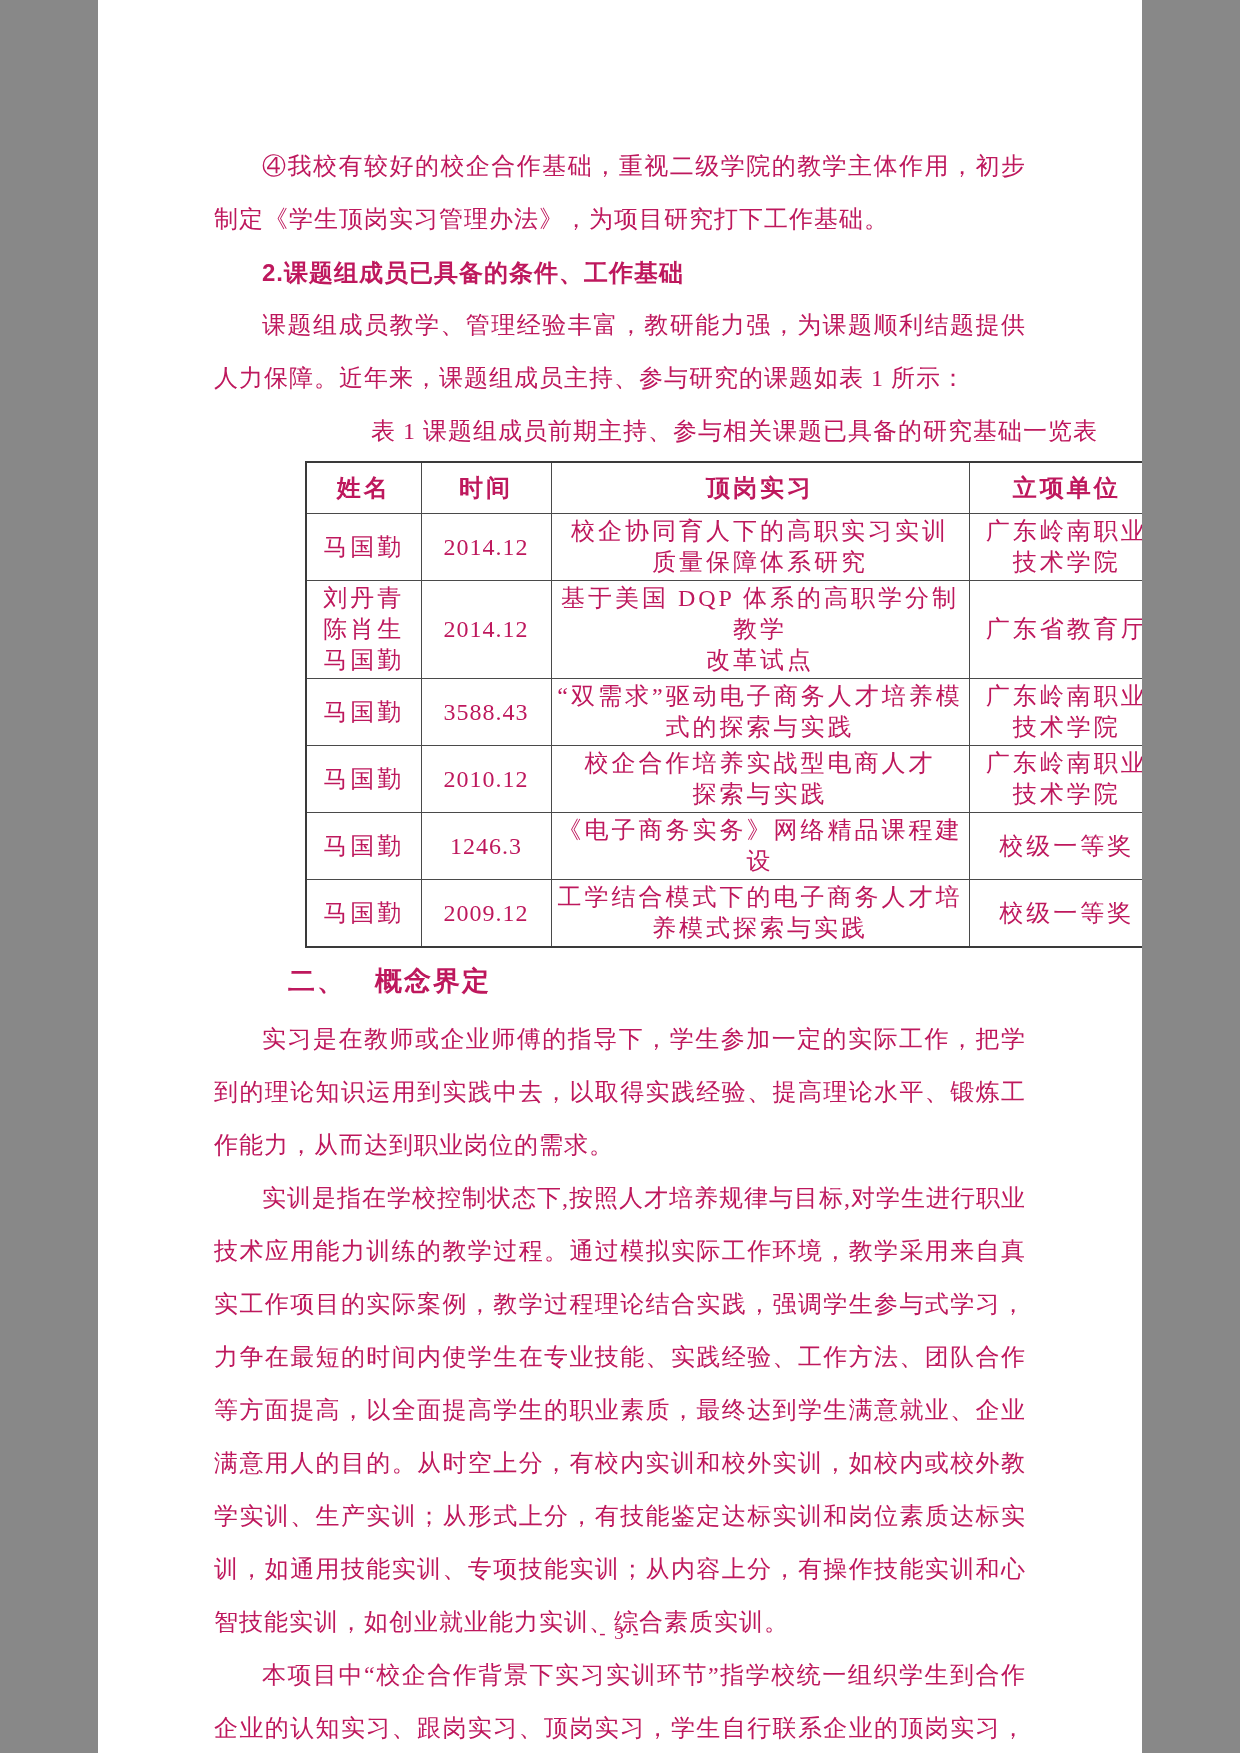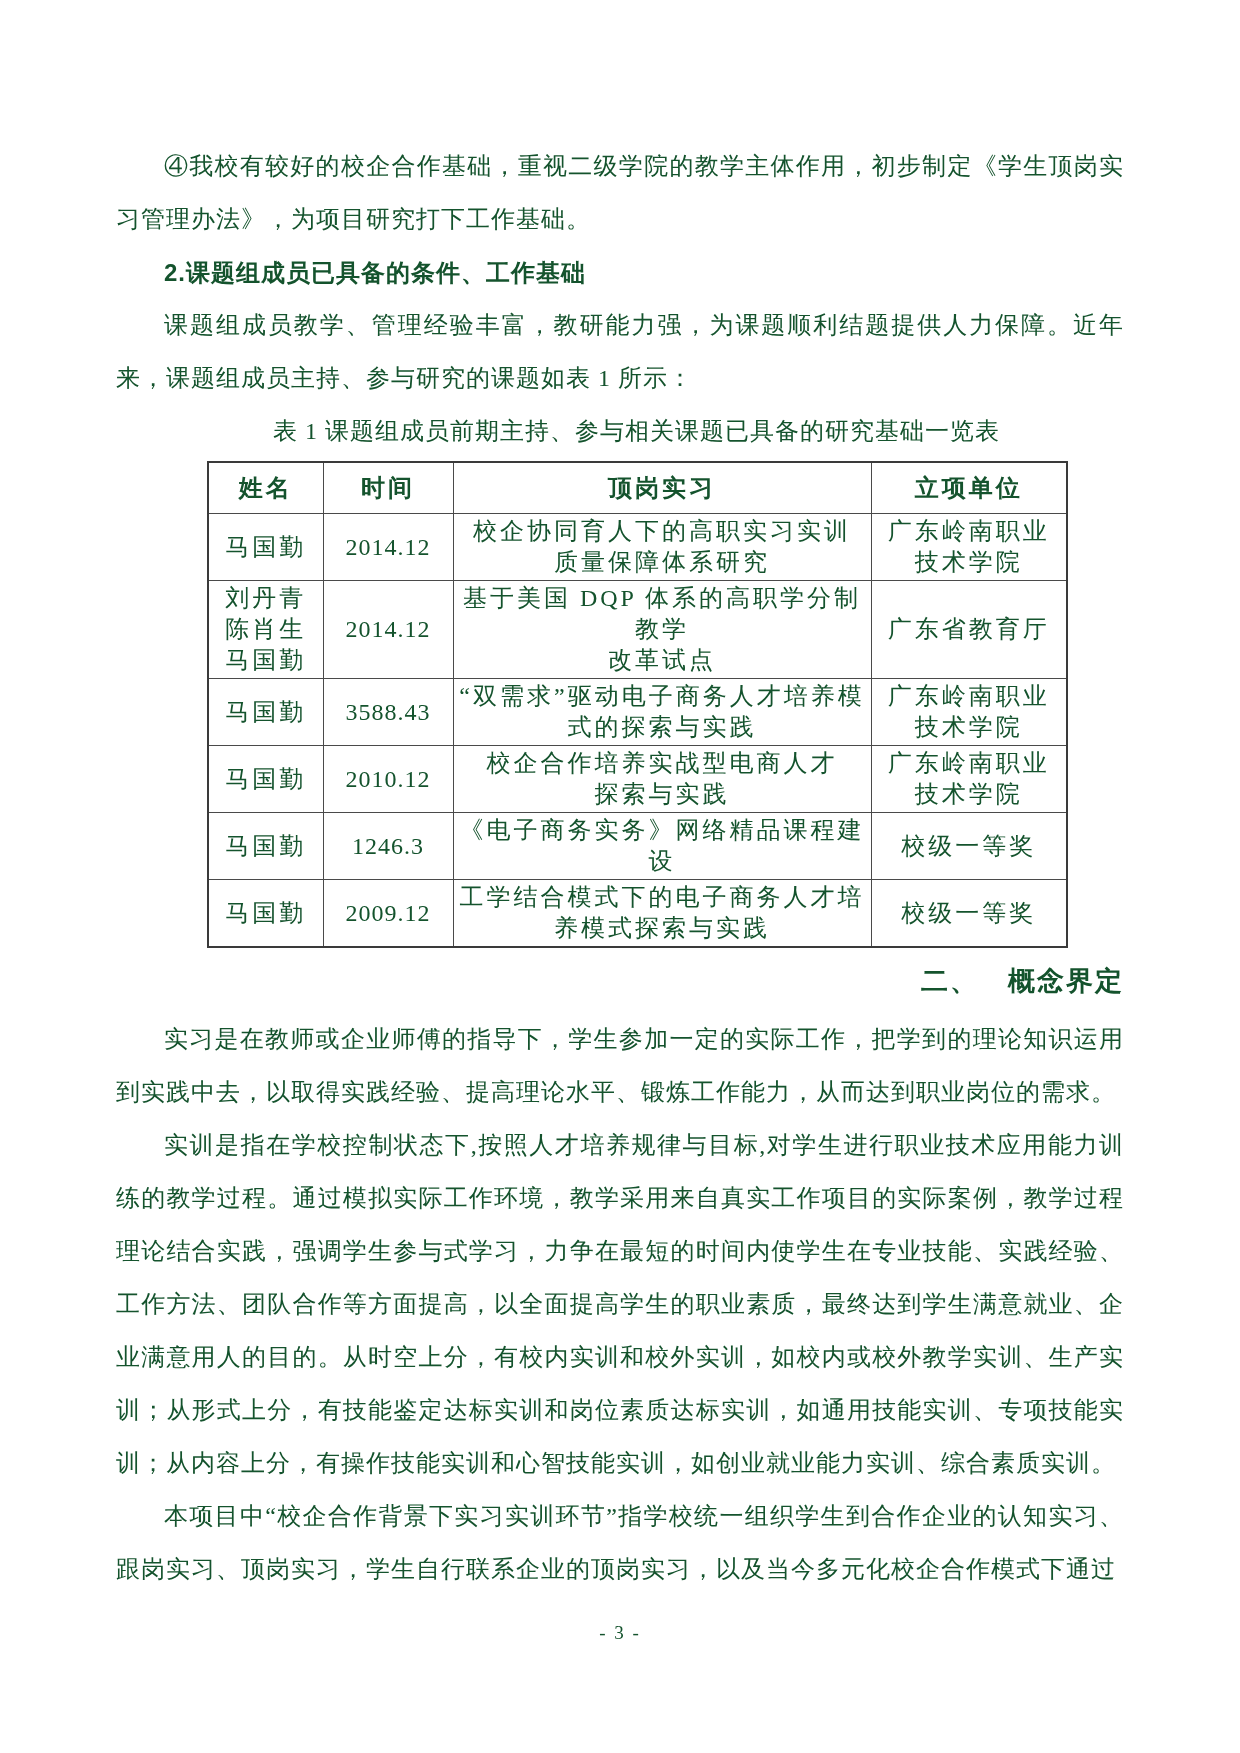--- a/index.html
+++ b/index.html
@@ -1,22 +1,22 @@
 <!DOCTYPE html>
 <html lang="zh"><head>
 <meta charset="utf-8">
 <style>
   html,body{margin:0;padding:0;background:#888;}
   .page{
     position:relative;
-    width:1240px;height:1753px;
+    width:1044px;height:1753px;
     margin:0 auto;
     background:#ffffff;
     font-family:"Liberation Serif", serif;
-    color:#14532d;
+    color:#be185d;
     overflow:hidden;
   }
   .content{
     position:absolute;
     left:116px; right:116px; top:140px;
   }
   .body-par{
     margin:0;
     font-size:24px;
     line-height:53px;
@@ -75,21 +75,20 @@
   }
   table.projects td.time-cell{letter-spacing:1px;}
   .section-heading{
     margin:8px 0 7px 0;
     font-family:Liberation Serif, serif;
     font-weight:bold;
     font-size:27px;
     line-height:50px;
     letter-spacing:2px;
     text-indent:74px;
-    text-align:right;
   }
   .page-number{
     position:absolute;
     left:0; right:0;
     top:1622px;
     text-align:center;
     font-size:19px;
     letter-spacing:2px;
   }
 </style>

